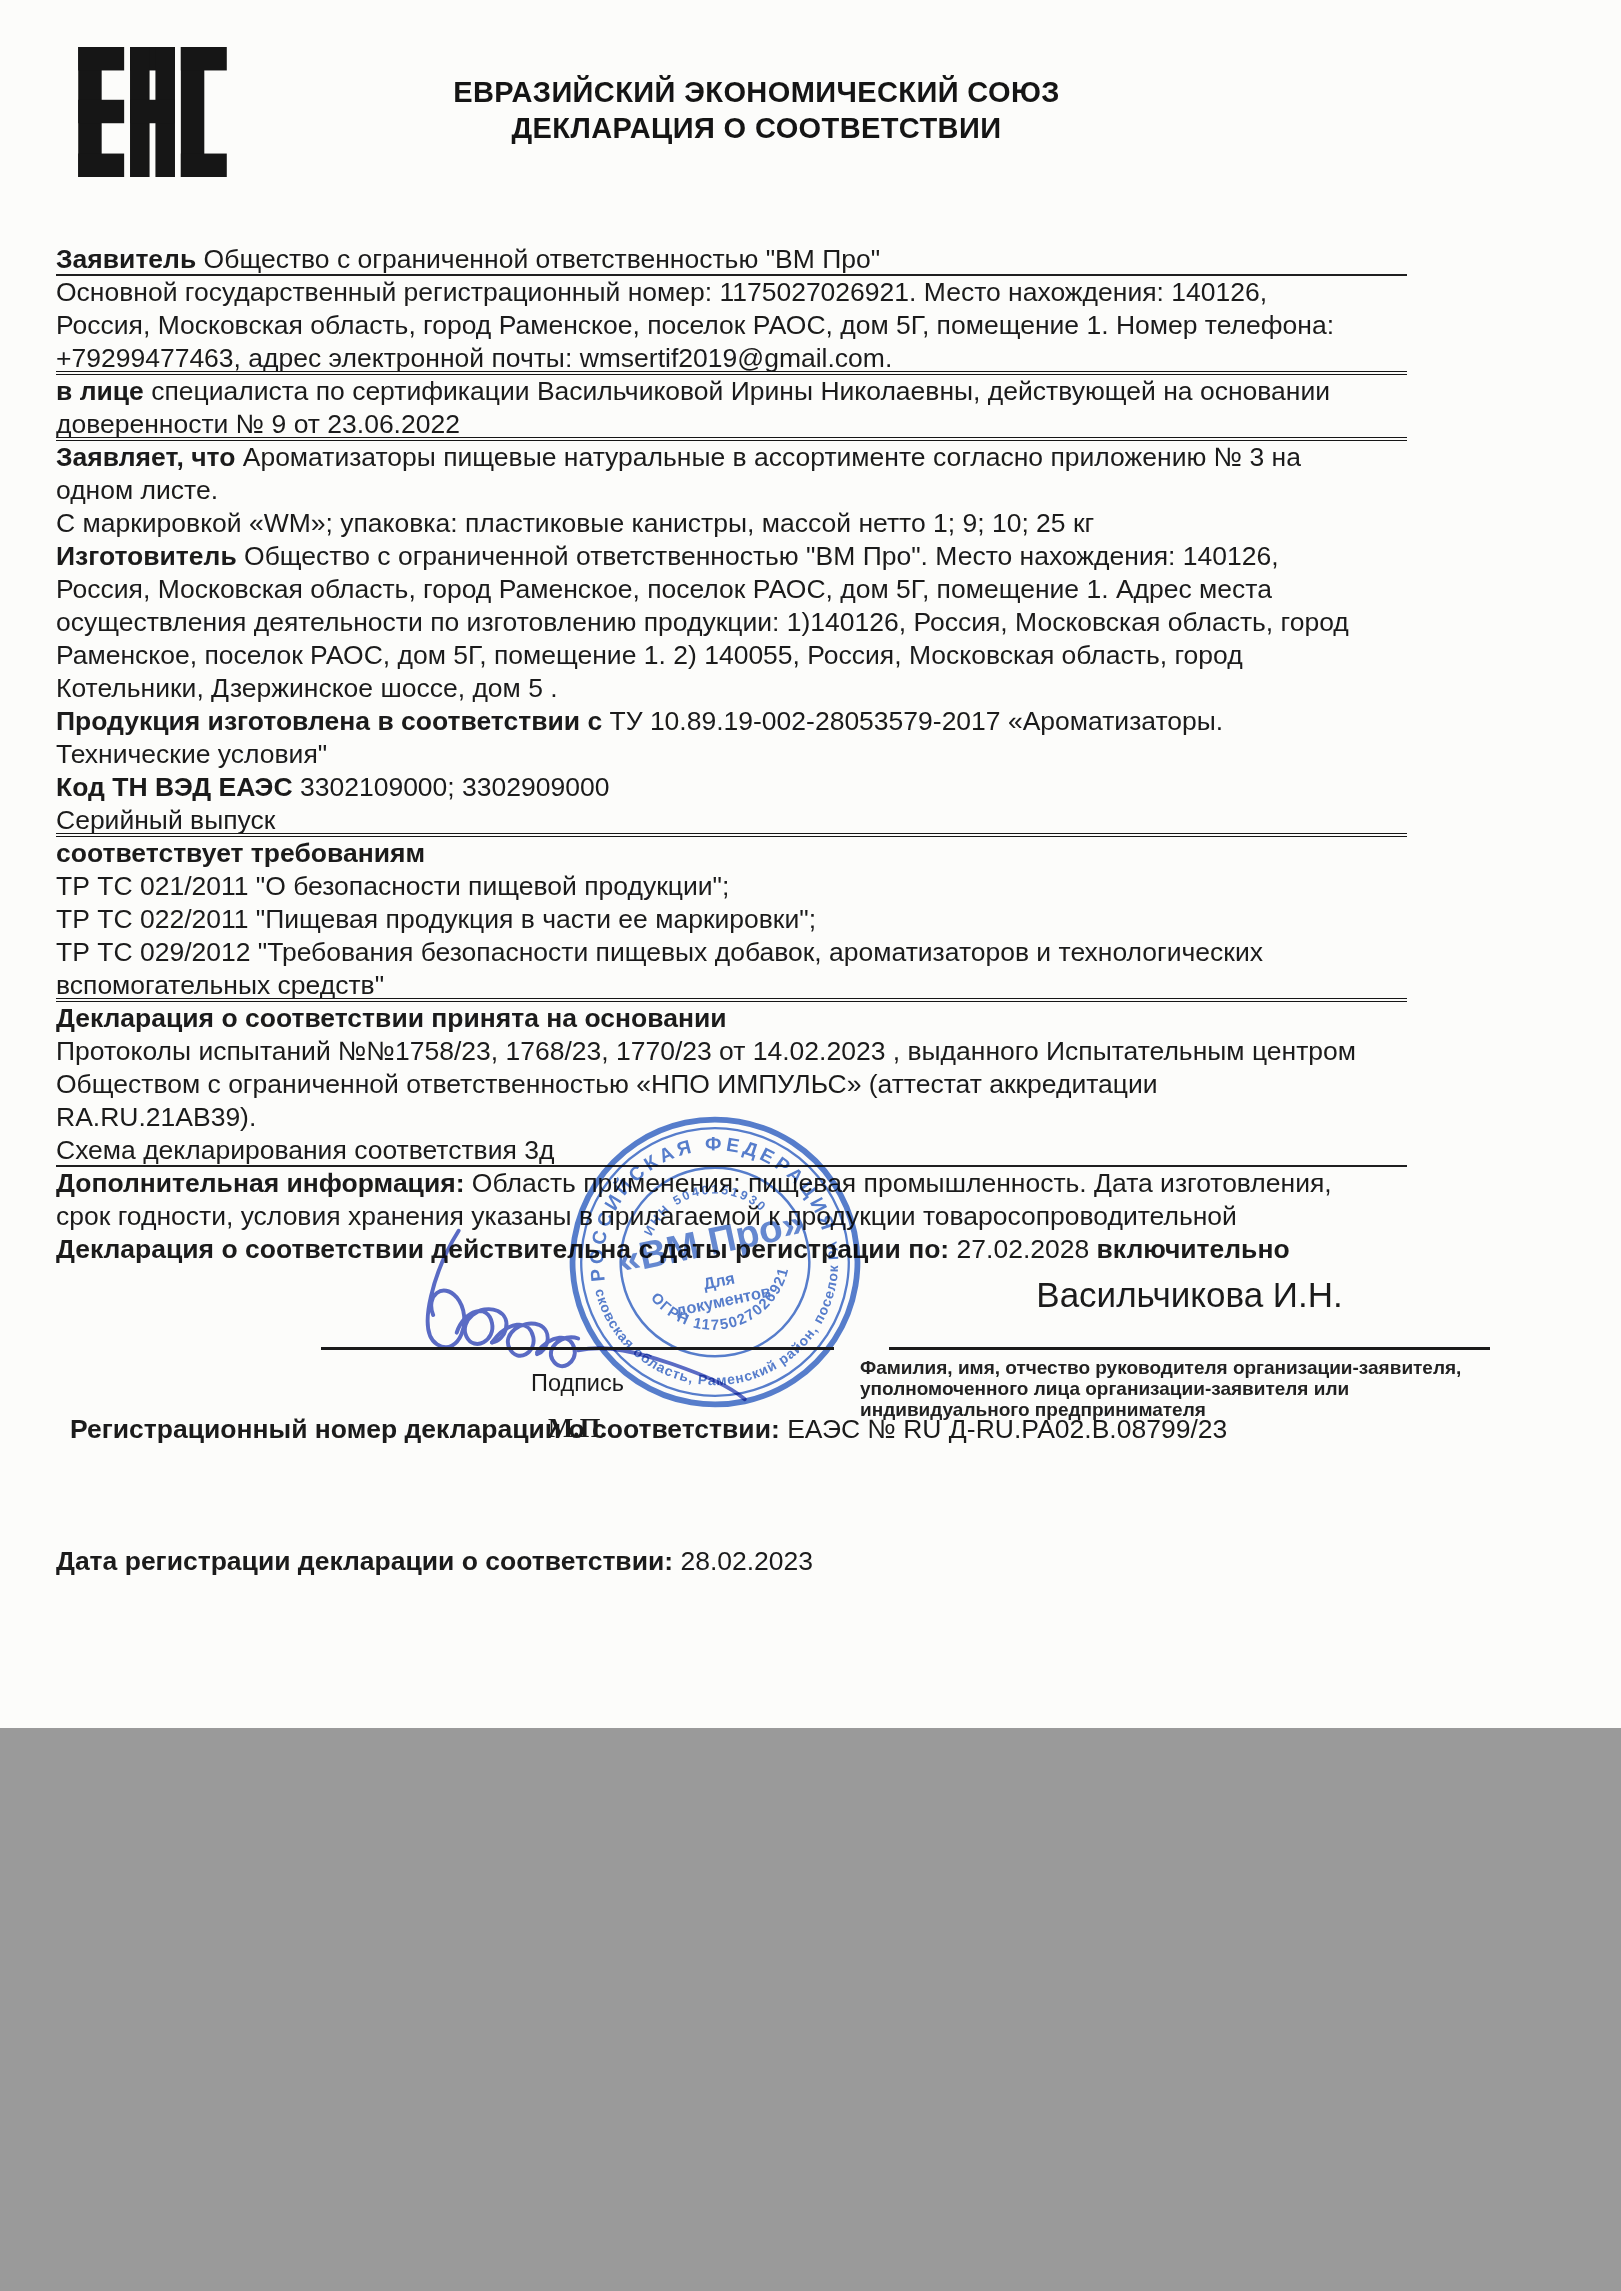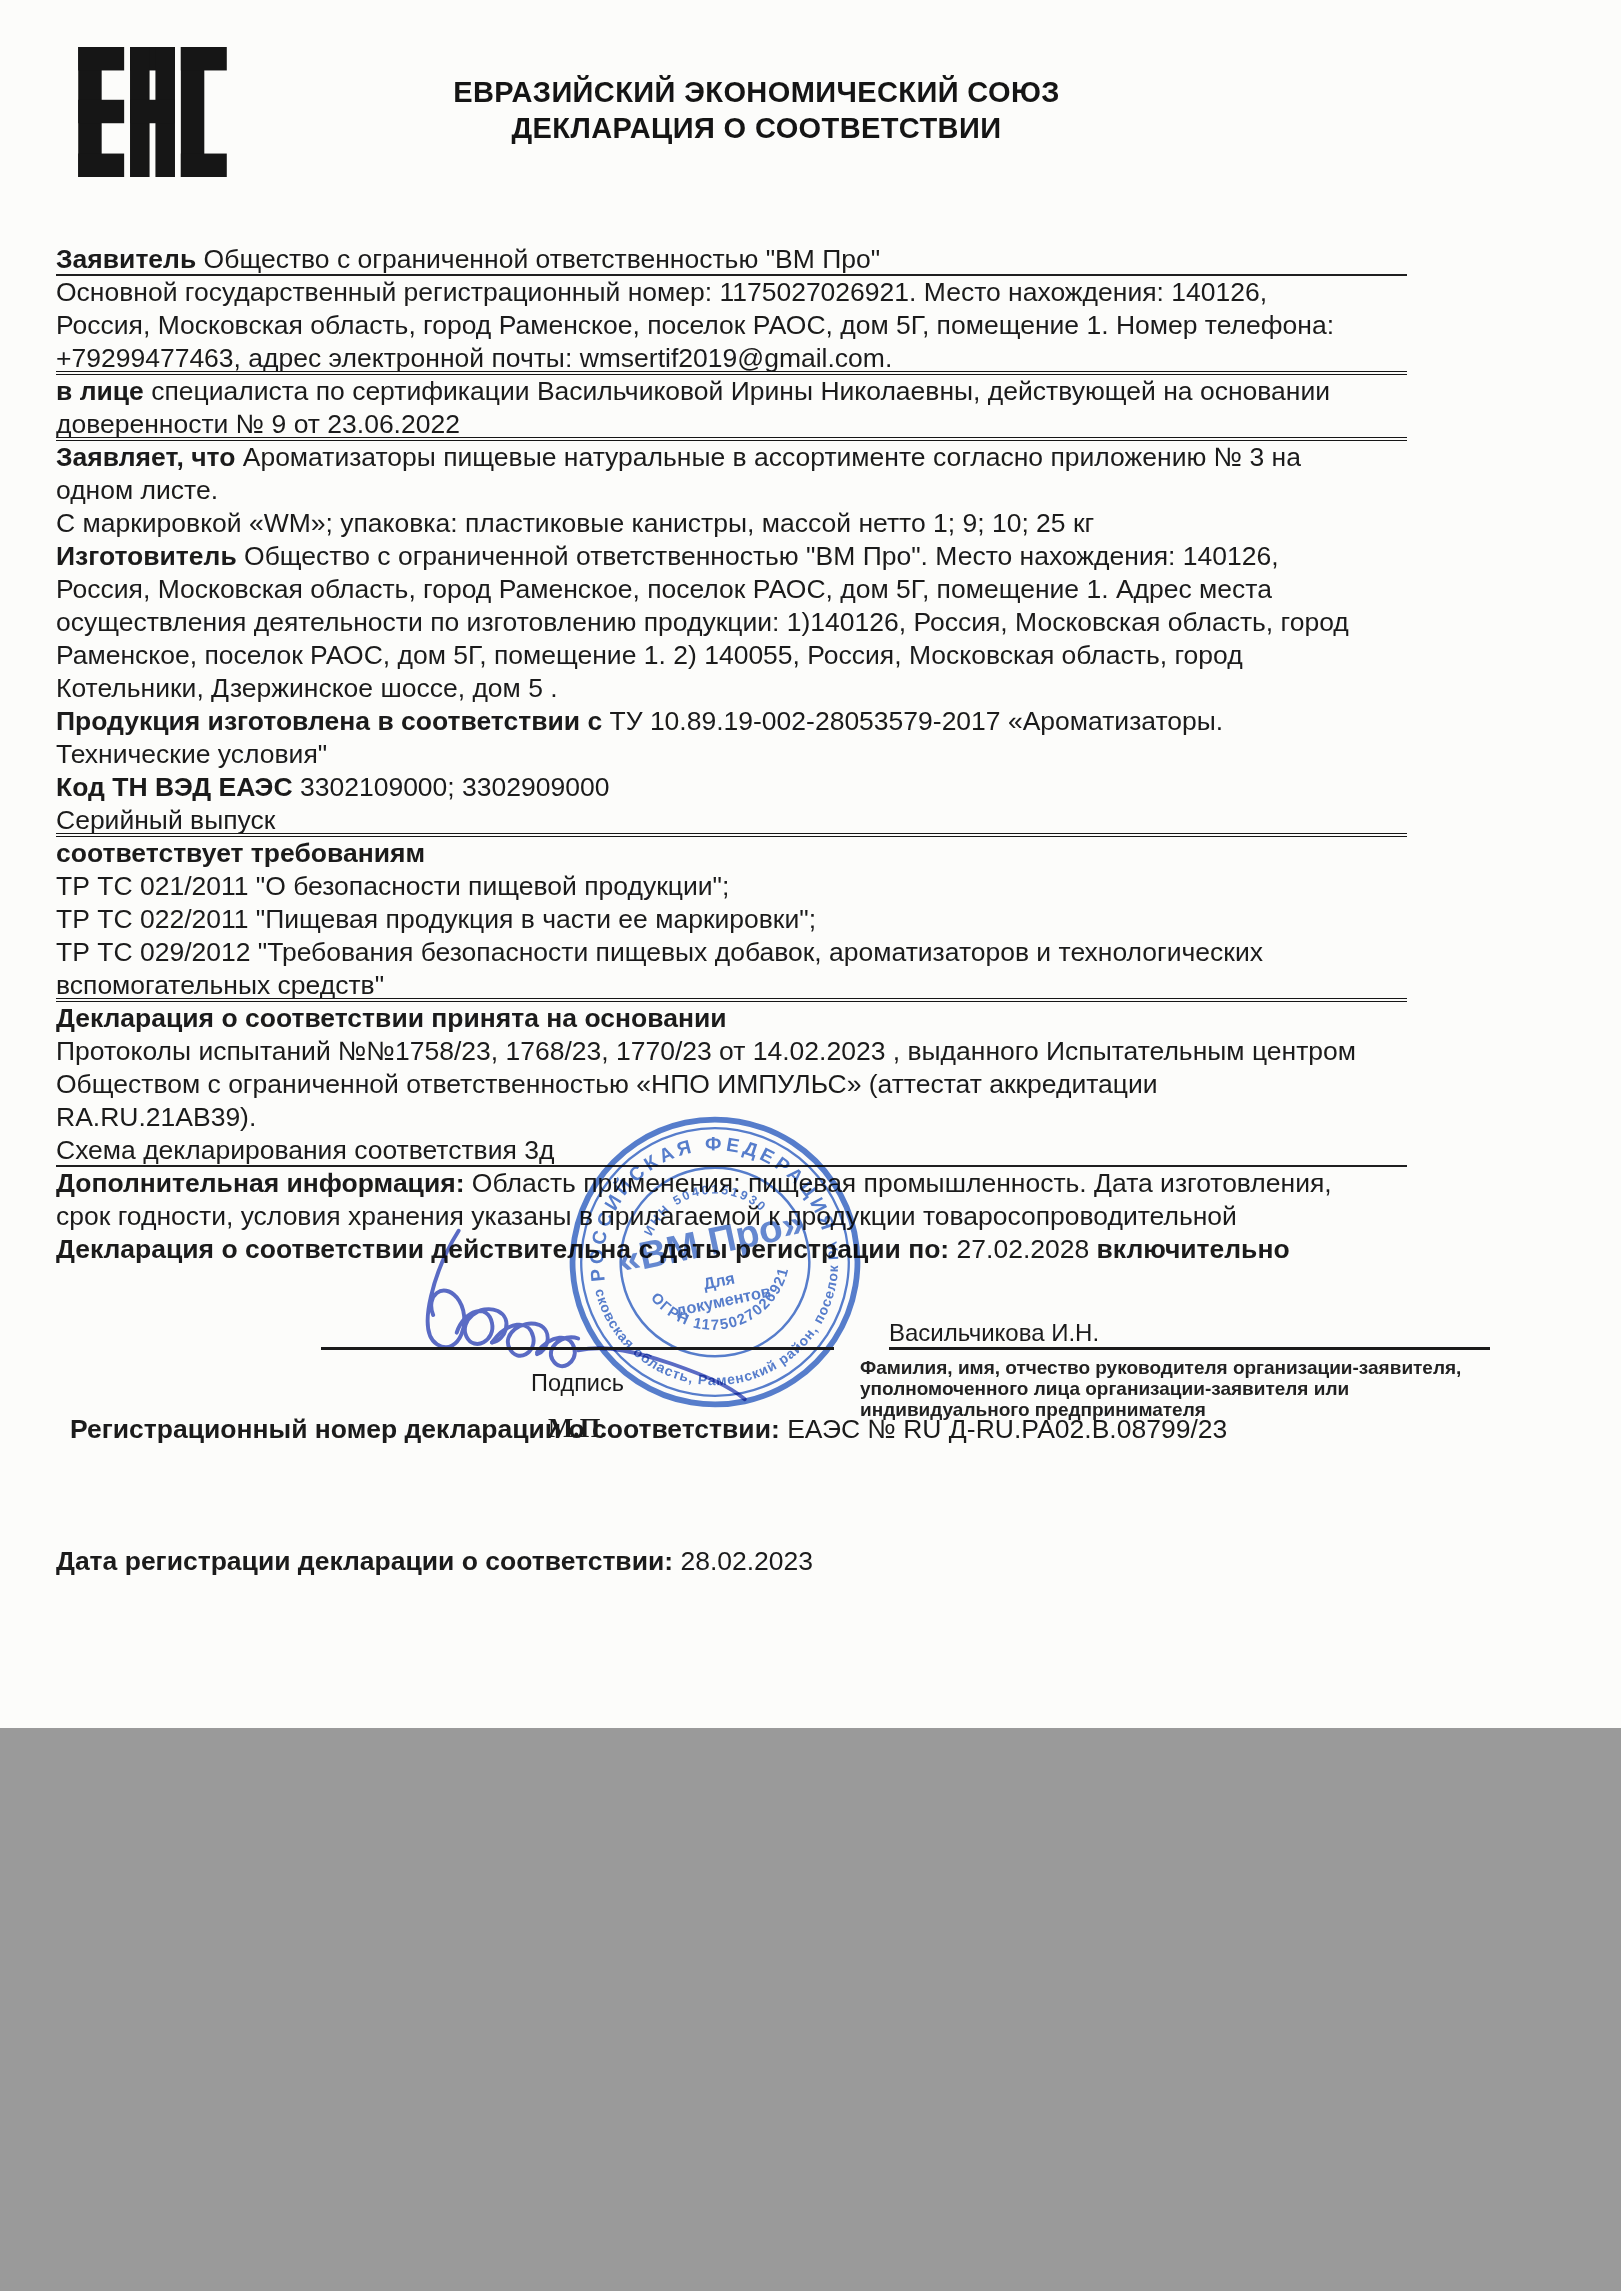--- a/index.html
+++ b/index.html
@@ -25,21 +25,21 @@
     font-size:26.5px;line-height:33px;
   }
   .line{height:33px;white-space:nowrap;box-sizing:border-box;}
   .line .b{font-weight:bold;}
   .rule-thin{border-bottom:2.9px double #1f1f1f;}
   .rule-thick{border-bottom:4.9px double #161616;}
   .sig-line-left{position:absolute;left:321px;top:1347px;width:513px;height:2.9px;background:#1a1a1a;}
   .sig-podpis{position:absolute;left:321px;top:1370px;width:513px;text-align:center;font-size:23.5px;}
   .sig-mp{position:absolute;left:321px;top:1413px;width:513px;text-align:center;
     font-family:"Liberation Serif", serif;font-weight:bold;font-size:26.5px;}
-  .sig-name{position:absolute;left:889px;top:1319px;width:601px;font-size:24px;}
+  .sig-name{position:absolute;left:889px;top:1275px;width:601px;text-align:center;font-size:35px;}
   .sig-line-right{position:absolute;left:889px;top:1347px;width:601px;height:2.9px;background:#1a1a1a;}
   .sig-caption{position:absolute;left:860px;top:1357px;width:660px;text-align:left;
     font-size:19px;line-height:21px;font-weight:bold;color:#222;}
   .sig-caption .cap-line{white-space:nowrap;}
   
   .stamp{position:absolute;left:561px;top:1108px;width:308px;height:308px;
     mix-blend-mode:multiply;opacity:0.88;}
   .autograph{position:absolute;left:392px;top:1217px;width:392px;height:196px;
     mix-blend-mode:multiply;opacity:0.92;}
   

